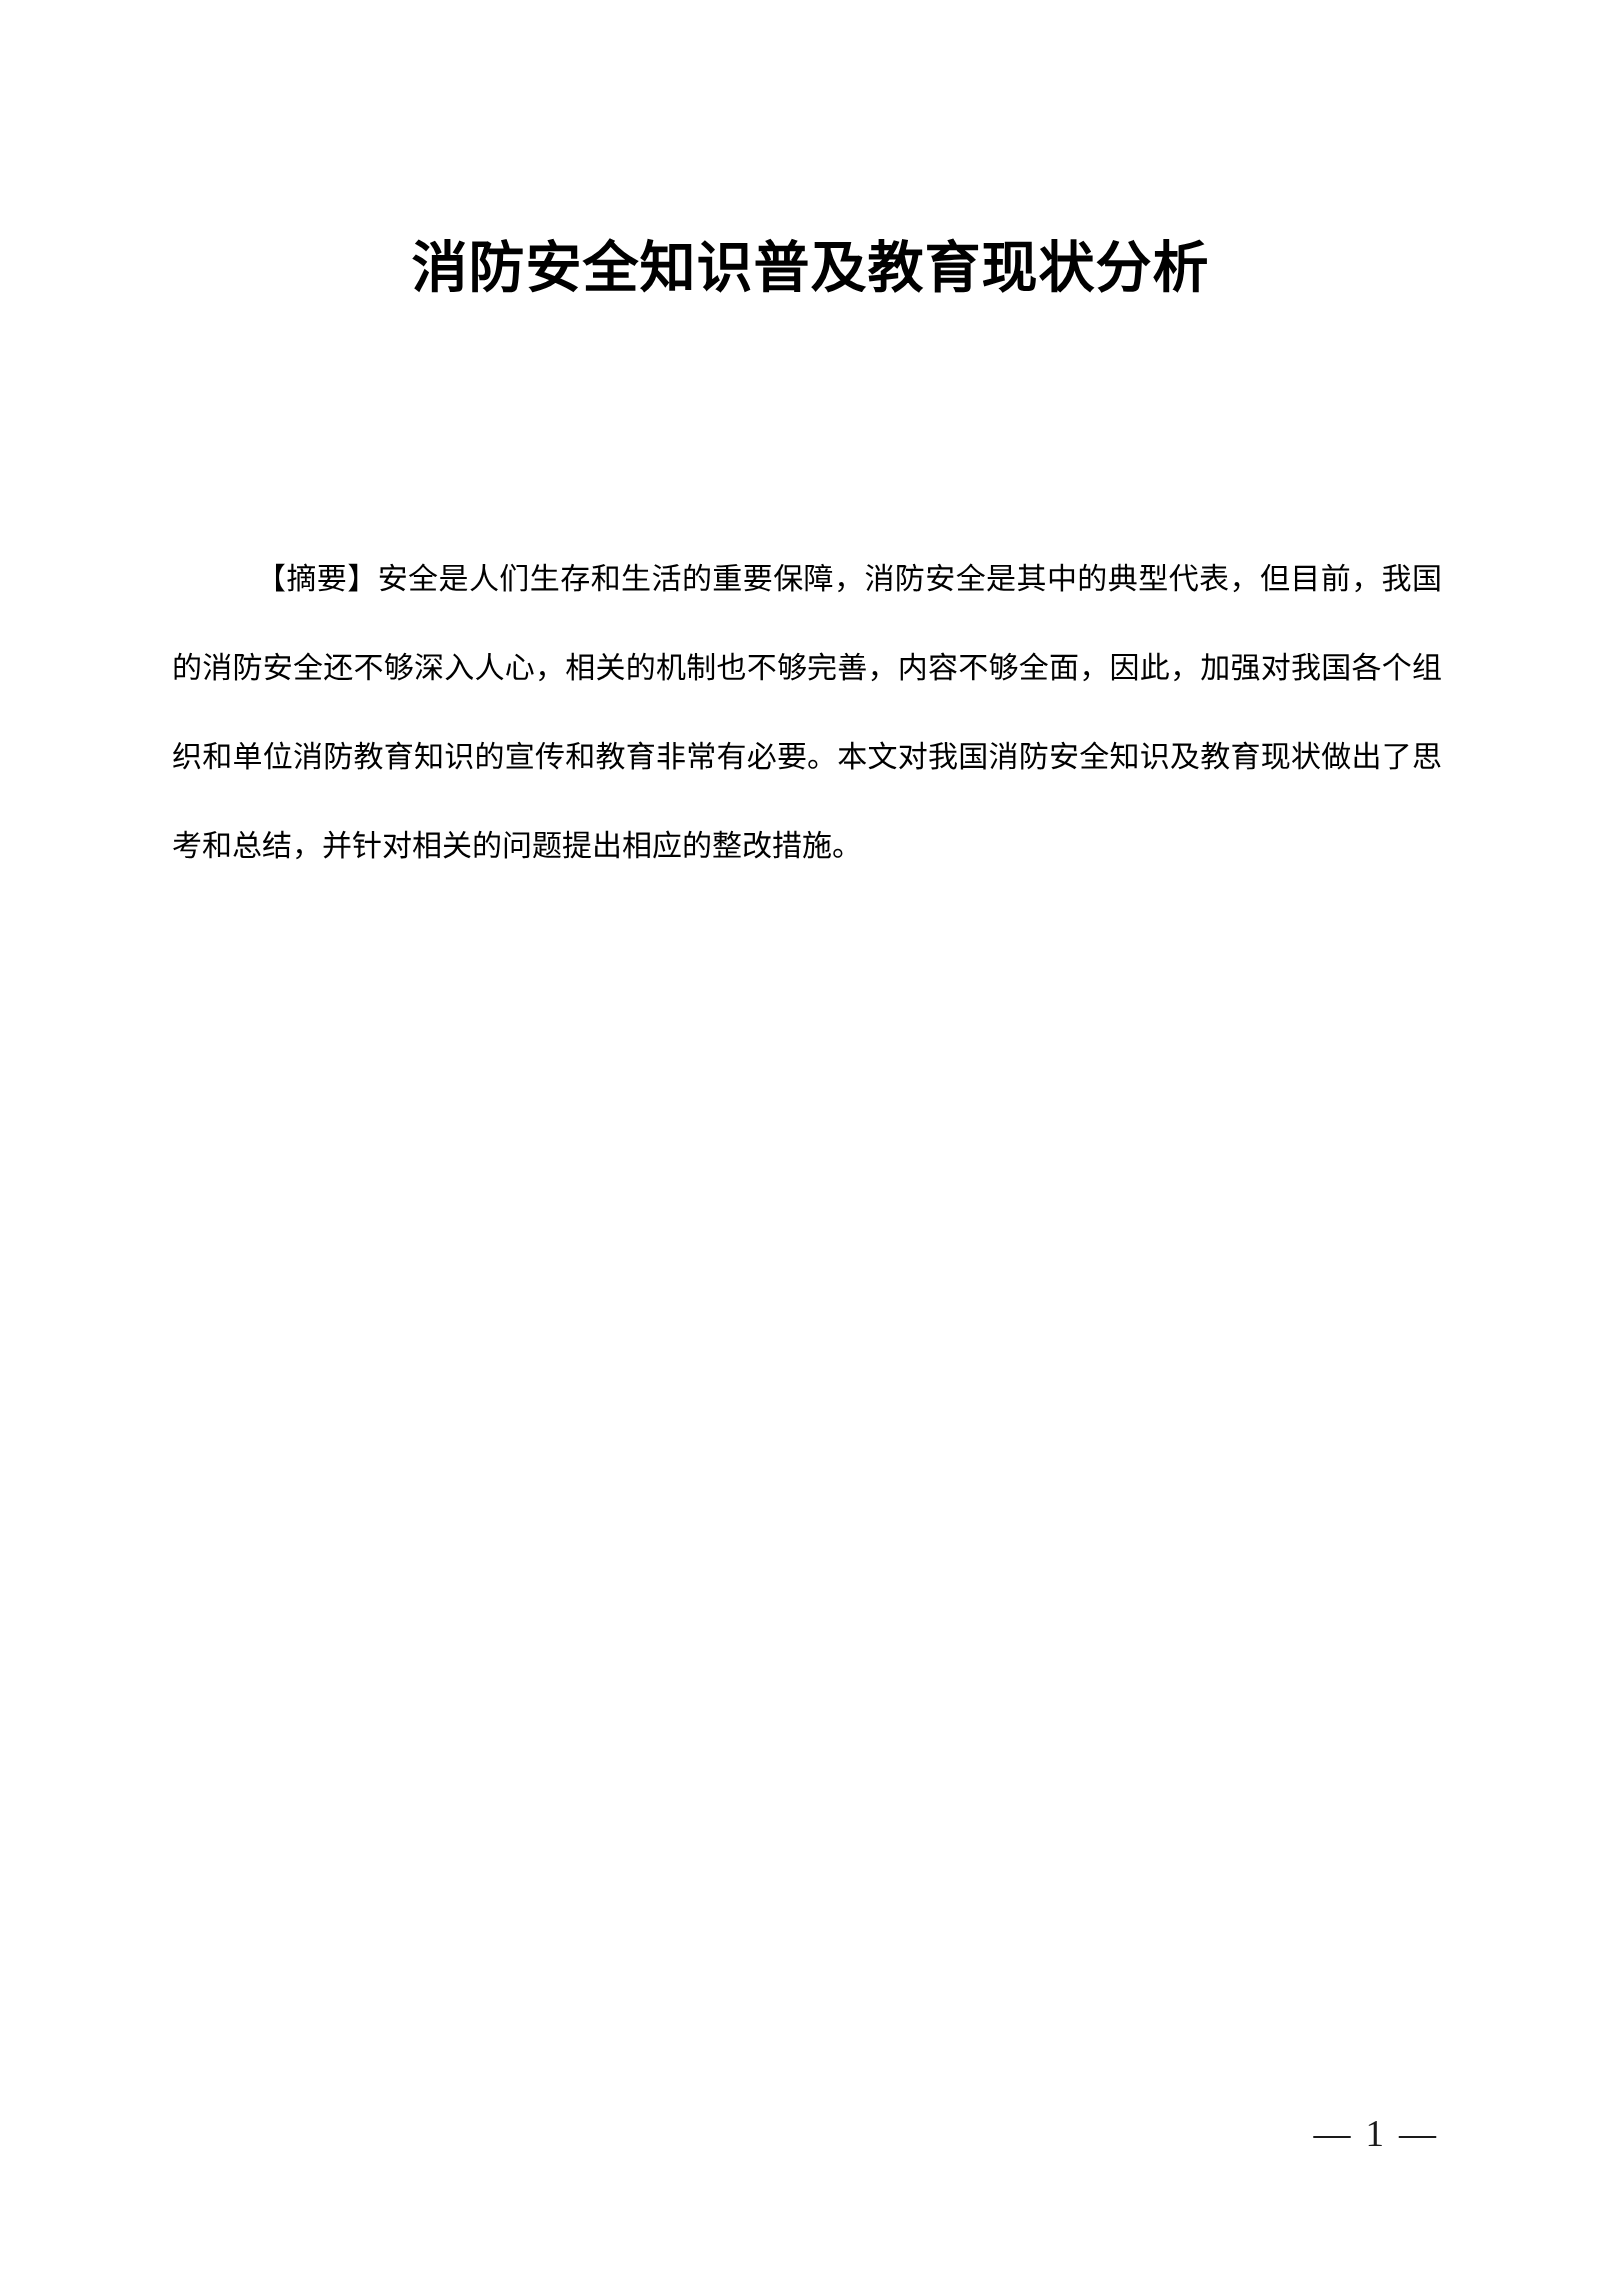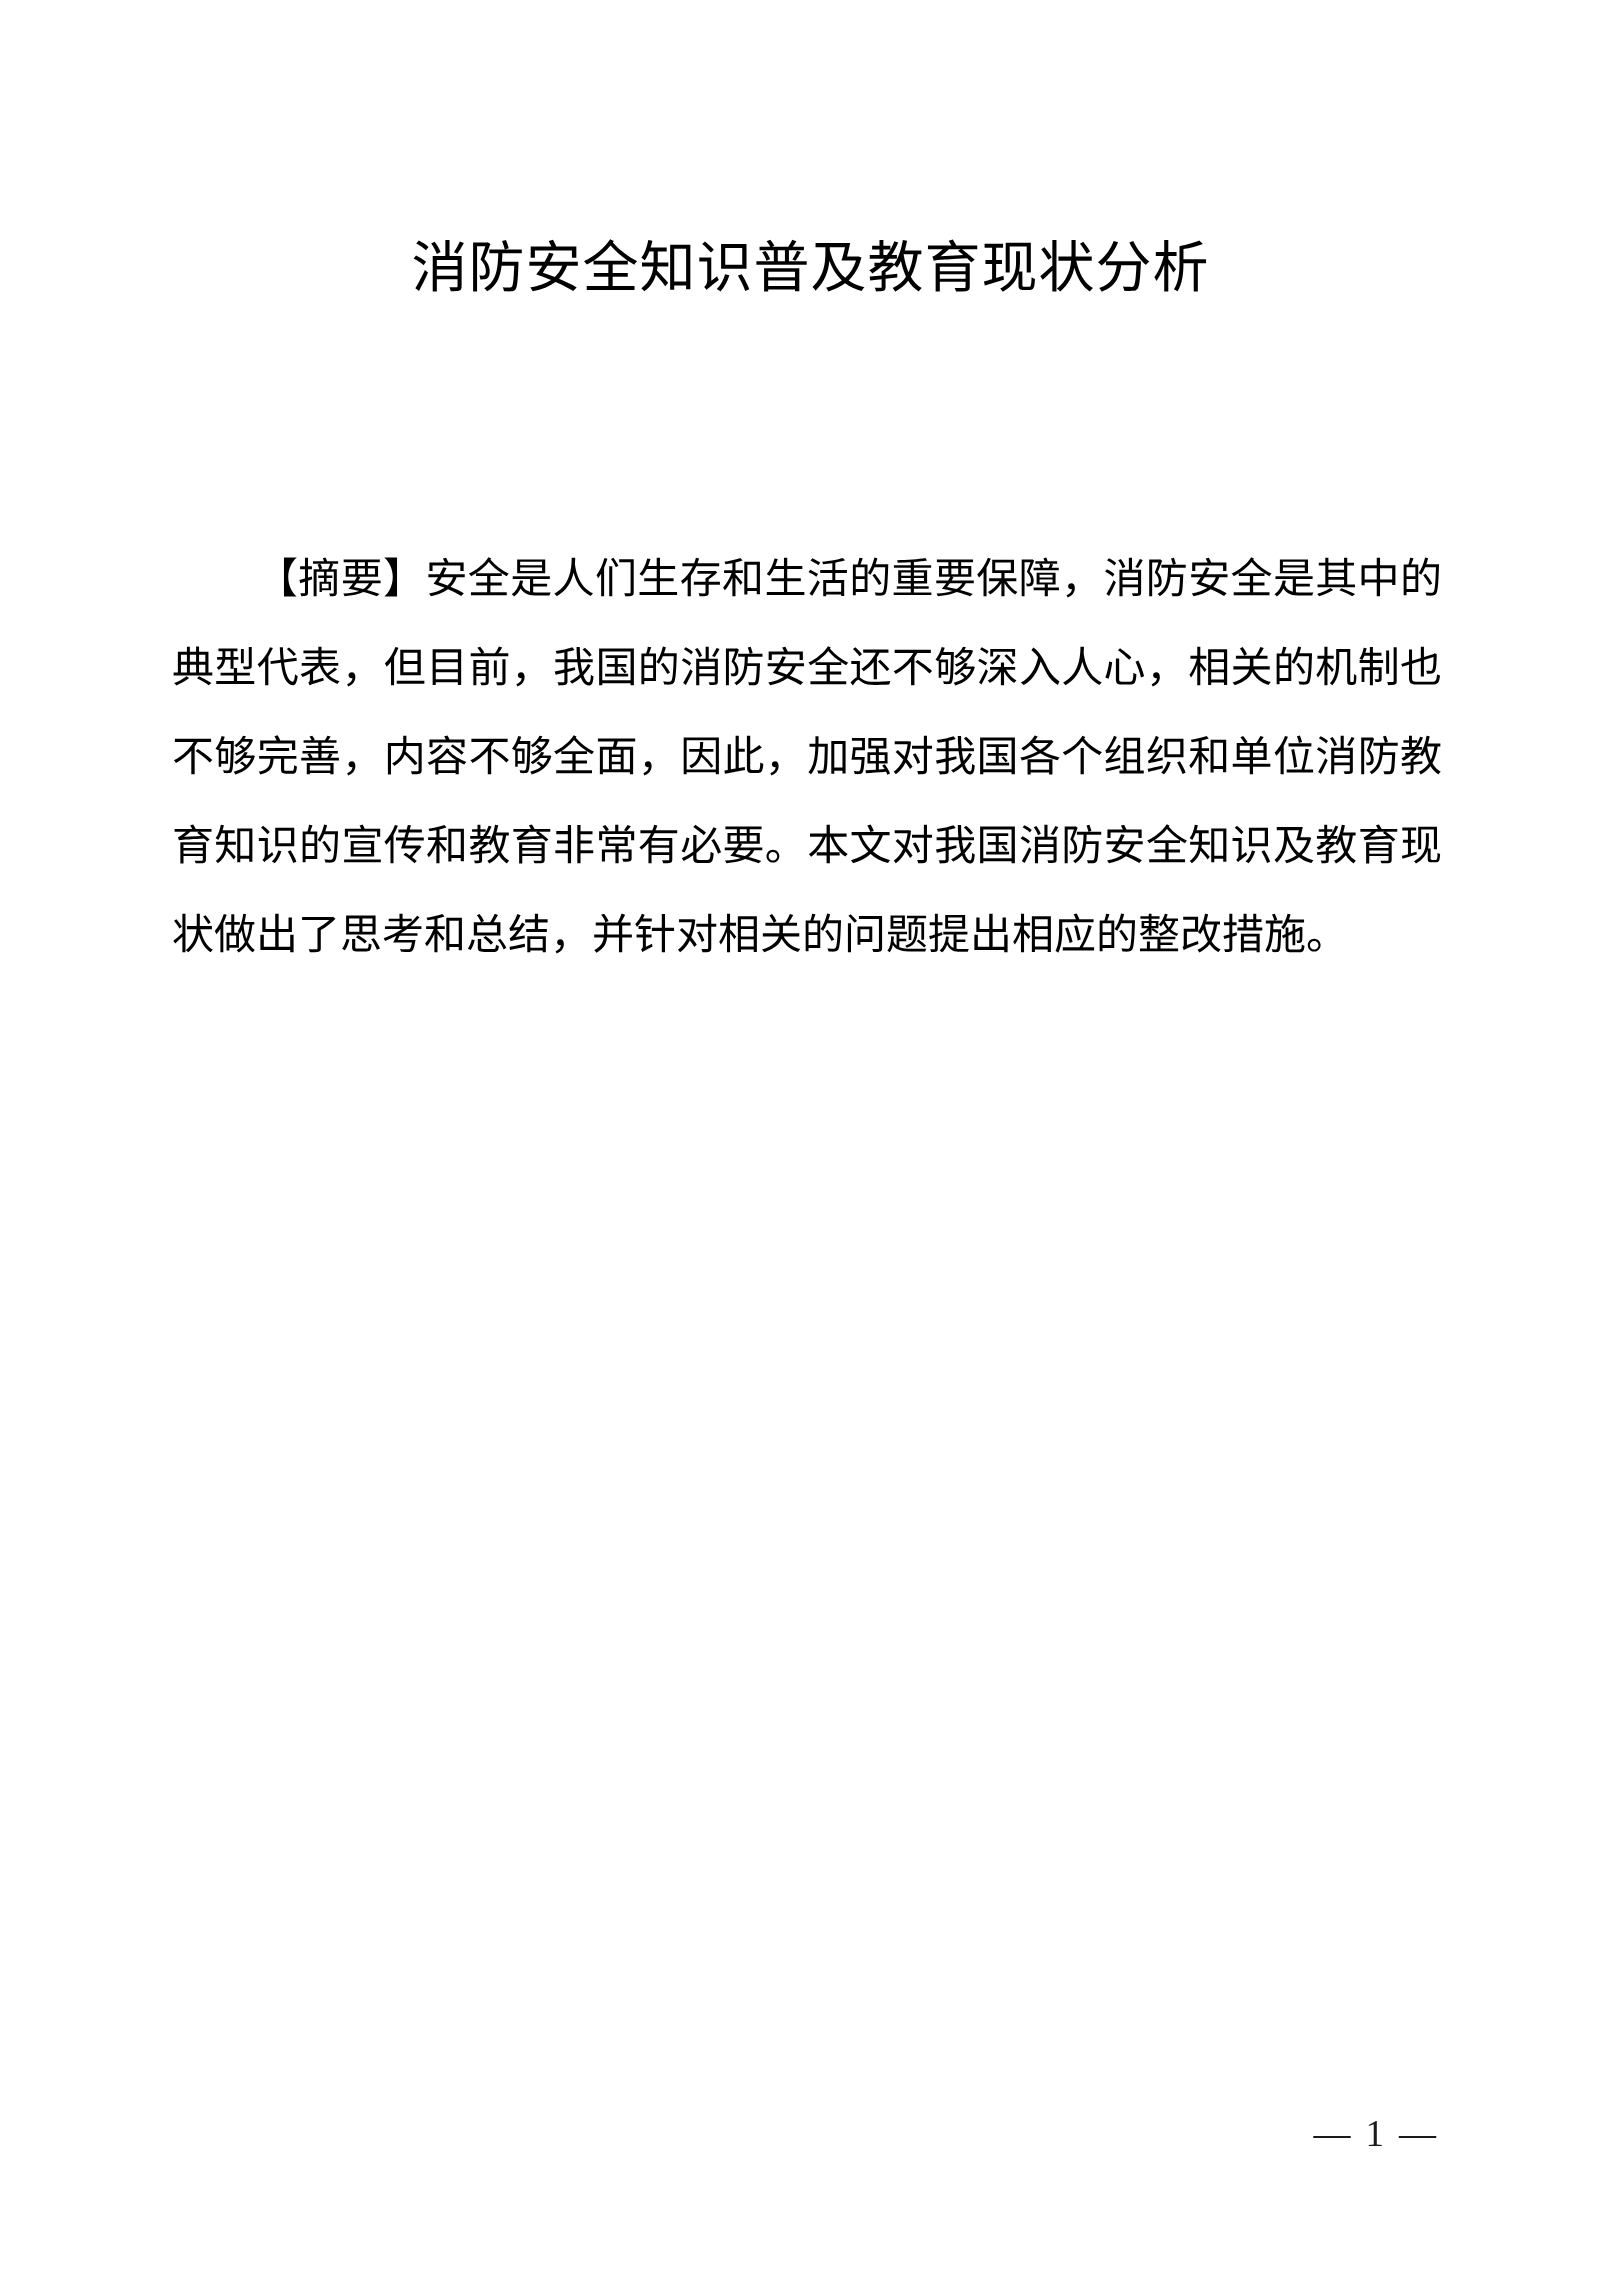--- a/index.html
+++ b/index.html
@@ -20,21 +20,21 @@
 
   
   .doc-title {
     position: absolute;
     left: 0;
     right: 0;
     top: 194px;
     text-align: center;
     font-size: 56px;
     line-height: 71px;
-    font-weight: 400;
+    font-weight: 700;
     letter-spacing: 1px;
     white-space: nowrap;
   }
 
   .doc-byline {
     position: absolute;
     left: 0;
     right: 0;
     top: 387px;
     text-align: center;
@@ -47,21 +47,21 @@
 
   
   .body-block {
     position: absolute;
     left: 172px;
     top: 534px;
     width: 1270px;
   }
 
   .para {
-    font-size: 42px;
+    font-size: 30px;
     line-height: 89px;
     text-align: justify;
     text-align-last: left;
     text-justify: inter-character;
     margin: 0;
     letter-spacing: 0px;
     word-break: break-all;
   }
   .para.indent {
     text-indent: 84px;

